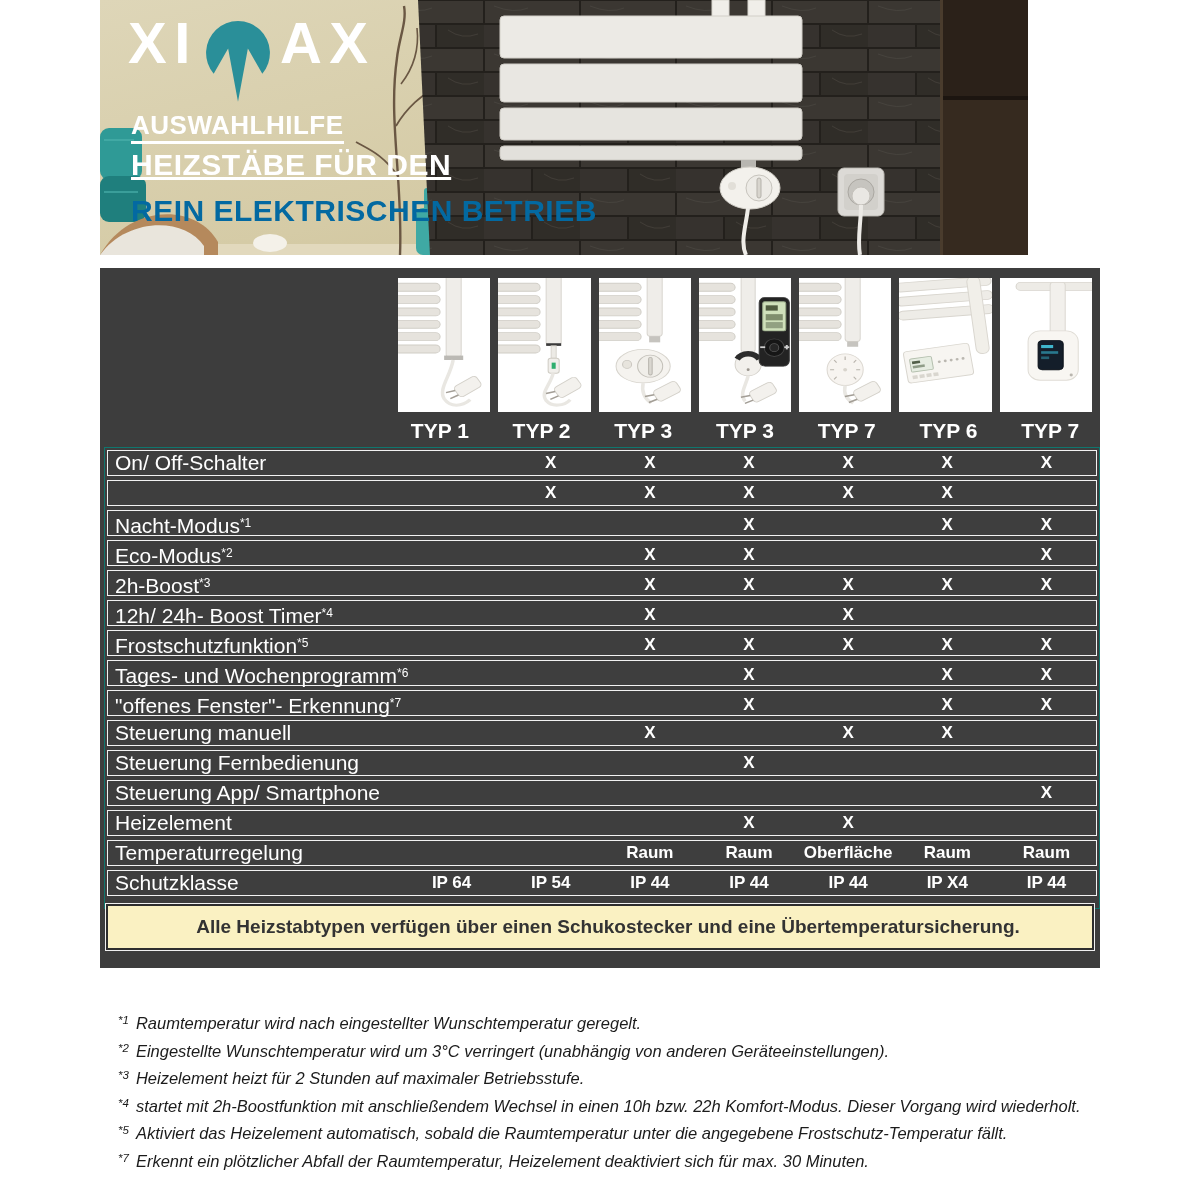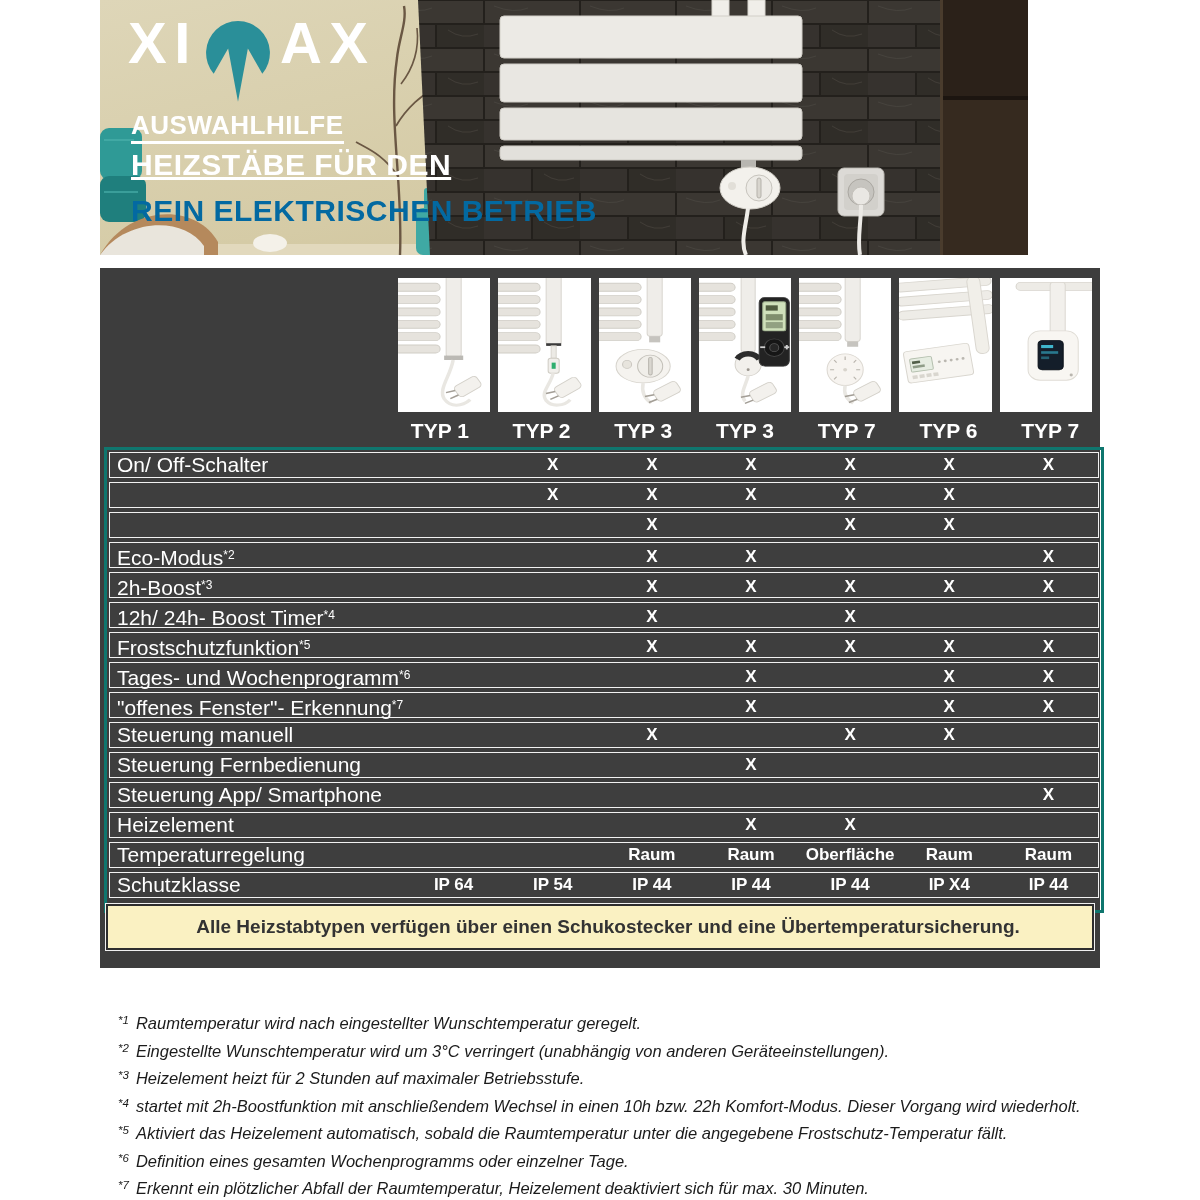--- a/index.html
+++ b/index.html
@@ -21,21 +21,21 @@
 
   
   .panel{position:absolute;left:100px;top:268px;width:1000px;height:700px;background:#3d3d3d;}
   .cards{position:absolute;left:298px;top:10px;width:694px;height:134px;display:grid;
          grid-template-columns:repeat(7,1fr);gap:8px;}
   .card{background:#fff;overflow:hidden;}
   .card svg{display:block;width:100%;height:100%;}
   .typ-row{position:absolute;left:298px;top:150px;width:694px;height:26px;display:grid;
            grid-template-columns:repeat(7,1fr);gap:18px;}
   .typ-label{color:#fff;font-weight:700;font-size:21px;text-align:center;line-height:26px;}
-  .rows-wrap{position:absolute;left:4px;top:179px;width:990px;border:3px solid #0f766e;padding:2px;}
+  .rows-wrap{position:absolute;left:4px;top:179px;width:990px;border:1px solid #0f766e;padding:2px;}
   .frow{height:24px;border:1px solid #f2f2f2;margin-bottom:4px;display:grid;
         grid-template-columns:294px repeat(7,1fr);align-items:center;background:#3e3e3e;}
   .frow:last-child{margin-bottom:10px;}
   .flabel{color:#fff;font-size:21px;padding-left:7px;white-space:nowrap;line-height:24px;}
   .flabel sup{font-size:12px;vertical-align:6px;letter-spacing:0;}
   .fcell{color:#fff;font-weight:700;font-size:17px;text-align:center;white-space:nowrap;line-height:24px;}
   .note{position:absolute;left:6px;right:6px;top:636px;height:46px;background:#faf1c2;
         border:2px solid #2e2e2e;box-shadow:0 0 0 1px #f0f0f0;box-sizing:border-box;
         display:flex;align-items:center;justify-content:center;padding-left:16px;}
   .note span{color:#333;font-weight:700;font-size:19px;}
@@ -358,20 +358,21 @@
         <div class="frow">
           <div class="fcell"></div>
           <div class="fcell"></div>
           <div class="fcell">X</div>
           <div class="fcell">X</div>
           <div class="fcell">X</div>
           <div class="fcell">X</div>
           <div class="fcell">X</div>
         </div>
         <div class="frow">
+          <div class="flabel">Nacht-Modus<sup>*1</sup></div>
           <div class="fcell"></div>
           <div class="fcell"></div>
           <div class="fcell"></div>
           <div class="fcell">X</div>
           <div class="fcell"></div>
           <div class="fcell">X</div>
           <div class="fcell">X</div>
         </div>
         <div class="frow">
           <div class="flabel">Eco-Modus<sup>*2</sup></div>
@@ -499,17 +500,16 @@
       <span>Alle Heizstabtypen verfügen über einen Schukostecker und eine Übertemperatursicherung.</span>
     </div>
   </div>
 
   <div class="fnotes">
       <p class="fnote"><sup>*1</sup>Raumtemperatur wird nach eingestellter Wunschtemperatur geregelt.</p>
       <p class="fnote"><sup>*2</sup>Eingestellte Wunschtemperatur wird um 3°C verringert (unabhängig von anderen Geräteeinstellungen).</p>
       <p class="fnote"><sup>*3</sup>Heizelement heizt für 2 Stunden auf maximaler Betriebsstufe.</p>
       <p class="fnote"><sup>*4</sup>startet mit 2h-Boostfunktion mit anschließendem Wechsel in einen 10h bzw. 22h Komfort-Modus. Dieser Vorgang wird wiederholt.</p>
       <p class="fnote"><sup>*5</sup>Aktiviert das Heizelement automatisch, sobald die Raumtemperatur unter die angegebene Frostschutz-Temperatur fällt.</p>
-      <p class="fnote"><sup>*6</sup>Definition eines gesamten Wochenprogramms oder einzelner Tage.</p>
       <p class="fnote"><sup>*7</sup>Erkennt ein plötzlicher Abfall der Raumtemperatur, Heizelement deaktiviert sich für max. 30 Minuten.</p>
     </div>
 
 </div>
 
 </body></html>

